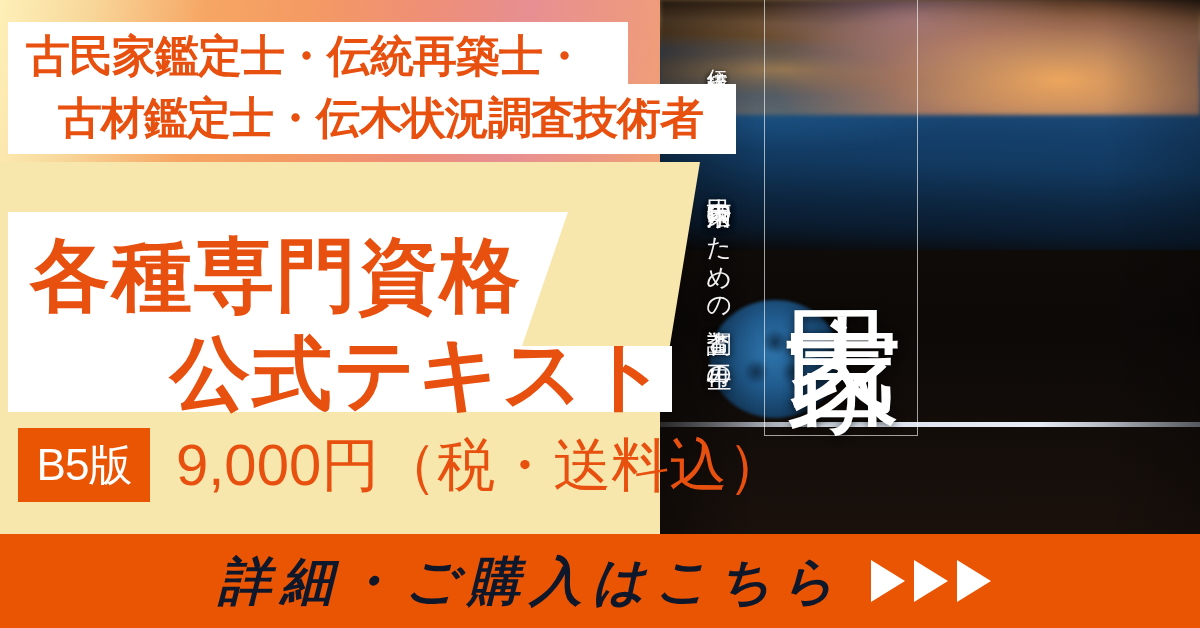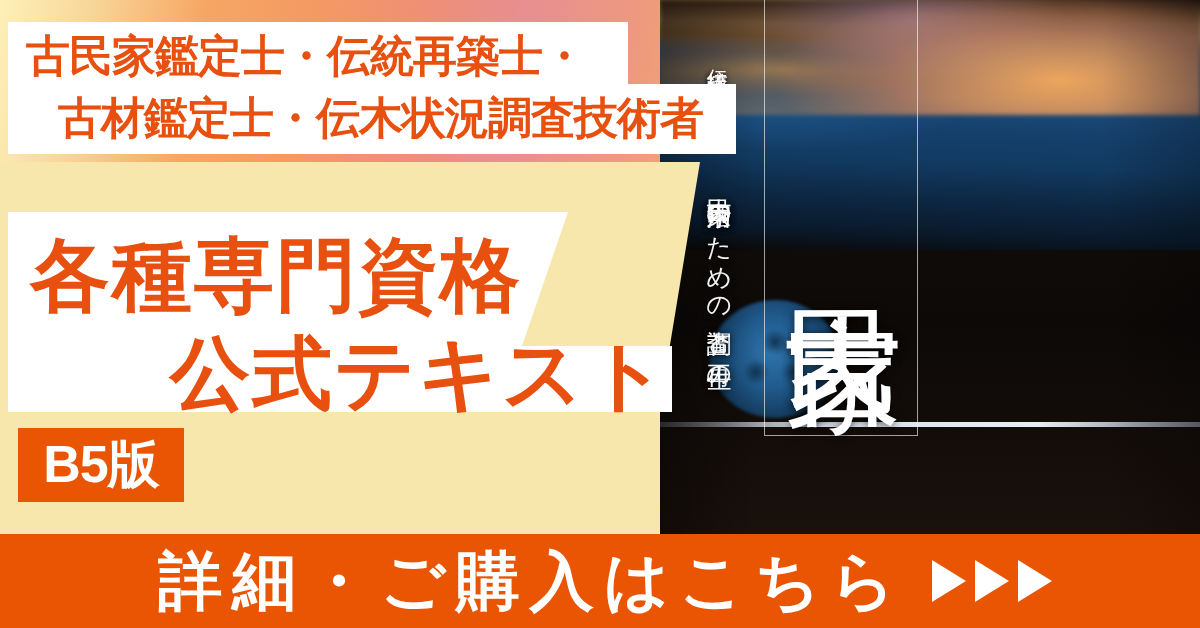--- a/index.html
+++ b/index.html
@@ -207,51 +207,52 @@
     white-space:nowrap;
     letter-spacing:2px;
   }
   .headline.h1 { left:22px; top:24px; font-size:80px; }
   .headline.h2 { left:162px; top:122px; font-size:80px; }
 
   
   .price-row { position:absolute; left:0; top:424px; width:700px; height:86px; }
   .badge {
     position:absolute; left:18px; top:4px;
-    width:166px; height:74px;
+    width:132px; height:74px;
     background:#ea5504;
     color:#fff;
-    font-size:52px; font-weight:700;
+    font-size:44px; font-weight:400;
     display:flex; align-items:center; justify-content:center;
     letter-spacing:-1px;
   }
   .price-text {
     position:absolute; left:176px; top:8px;
     color:#e8500f;
     font-size:58px;
     line-height:66px;
     white-space:nowrap;
     letter-spacing:0px;
   }
 
   
   .cta {
     position:absolute; left:0; top:534px; width:1200px; height:94px;
     background:#ea5504;
     display:flex; align-items:center; justify-content:center;
     gap:26px;
   }
   .cta-label {
-    color:#ffffff;
-    font-size:64px;
+    color:#0f172a;
+    font-size:52px;
     font-weight:700;
     letter-spacing:10px;
     line-height:1;
     white-space:nowrap;
     padding-left:10px;
+    font-style:italic;
   }
   .cta-arrows { display:flex; gap:9px; align-items:center; }
   .arrow {
     width:0; height:0;
     border-left:34px solid #fff;
     border-top:21px solid transparent;
     border-bottom:21px solid transparent;
   }
 </style>
 </head>
@@ -285,20 +286,21 @@
   </div>
 
   <div class="band-cream"></div>
   <div class="panel-mid">
     <div class="headline h1">各種専門資格</div>
     <div class="headline h2">公式テキスト</div>
   </div>
 
   <div class="price-row">
     <div class="badge">B5版</div>
+    <div class="price-text">9,000円（税・送料込）</div>
   </div>
 
   <div class="cta">
     <span class="cta-label">詳細・ご購入はこちら</span>
     <span class="cta-arrows">
       <span class="arrow"></span>
       <span class="arrow"></span>
       <span class="arrow"></span>
     </span>
   </div>

